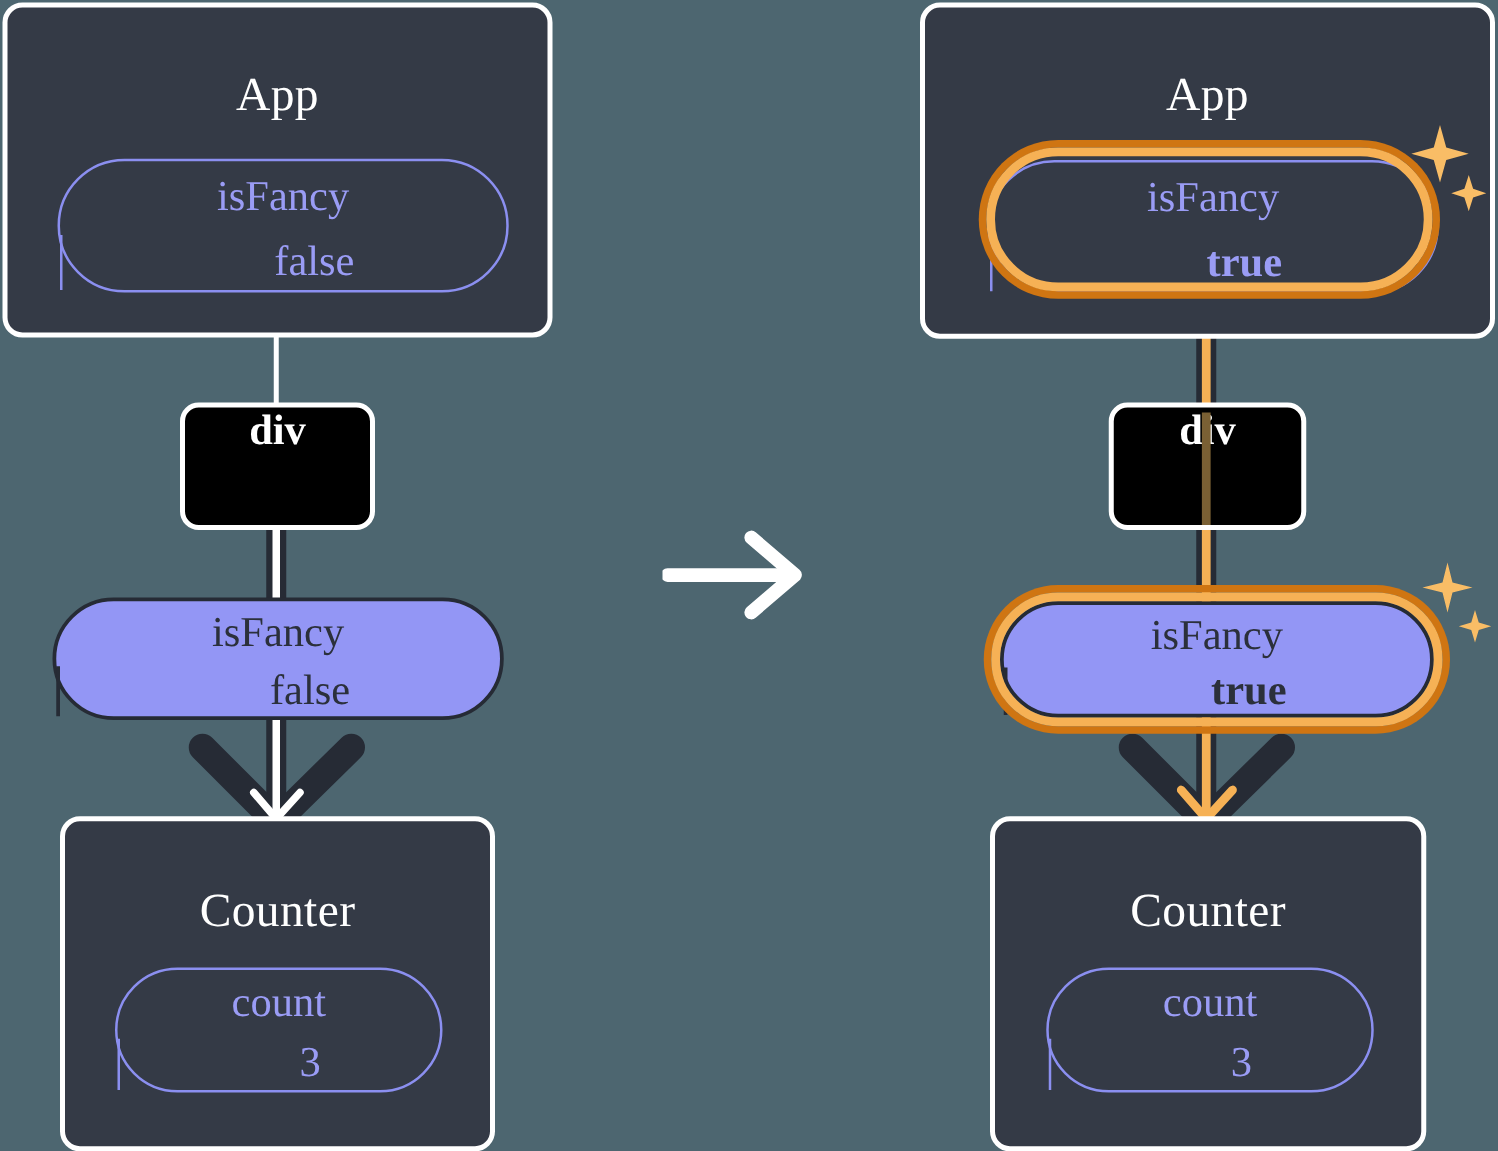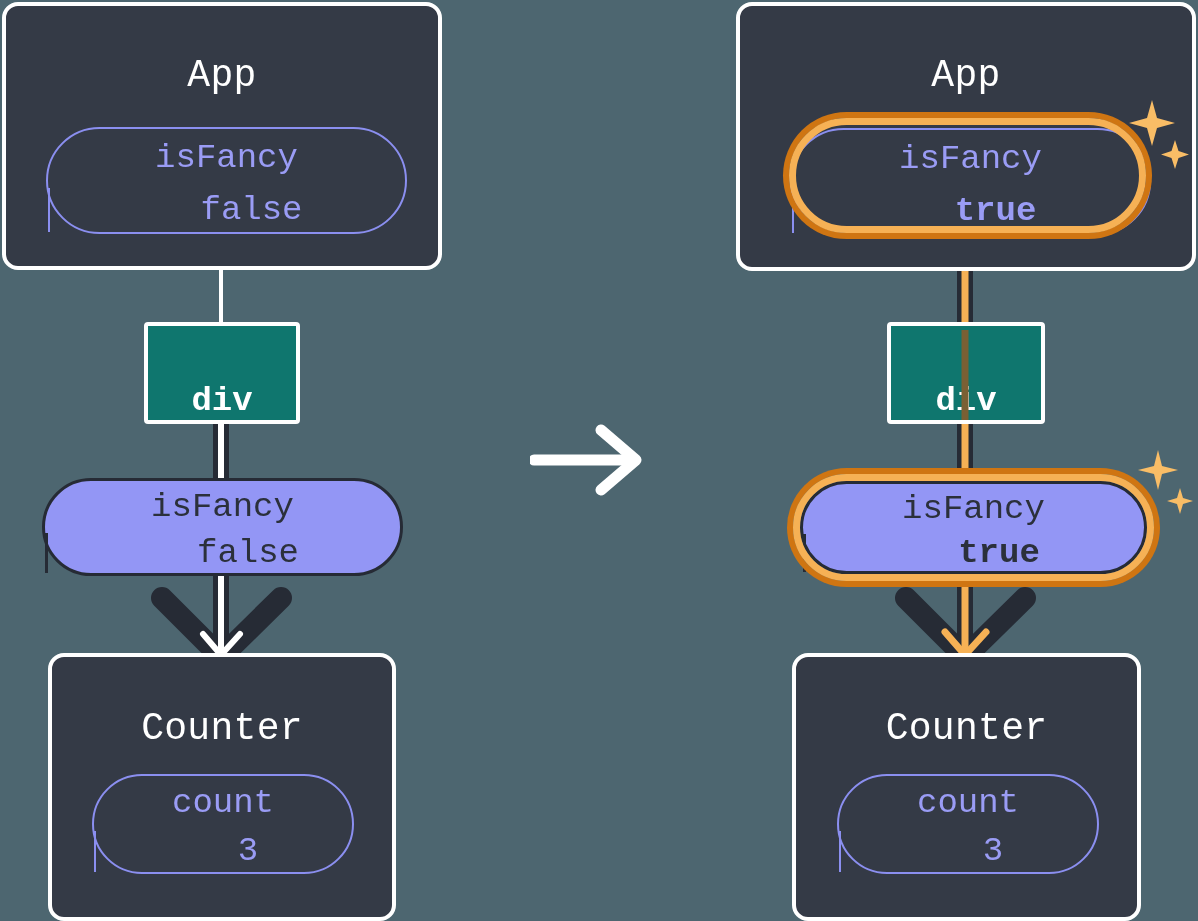--- a/index.html
+++ b/index.html
@@ -5,21 +5,21 @@
   html, body {
     margin: 0;
     padding: 0;
     background: #4d6670;
   }
   #stage {
     position: relative;
     width: 1198px;
     height: 921px;
     background: #4d6670;
-    font-family: Liberation Mono, monospace;
+    font-family: Liberation Serif, serif;
     overflow: hidden;
   }
 
   
   .card {
     position: absolute;
     background: #343a46;
     border: 4px solid #ffffff;
     border-radius: 16px;
     box-sizing: border-box;
@@ -32,26 +32,26 @@
     text-align: center;
     color: #ffffff;
     font-size: 38px;
     font-weight: 400;
     letter-spacing: .3px;
   }
 
   
   .divbox {
     position: absolute;
-    background: #0f766e;
+    background: #000000;
     border: 4px solid #ffffff;
-    border-radius: 4px;
+    border-radius: 15px;
     box-sizing: border-box;
     display: flex;
-    align-items: flex-end;
+    align-items: flex-start;
     justify-content: center;
     color: #ffffff;
     font-size: 34px;
     font-weight: 700;
     z-index: 30;
   }
 
   
   .pill {
     position: absolute;

